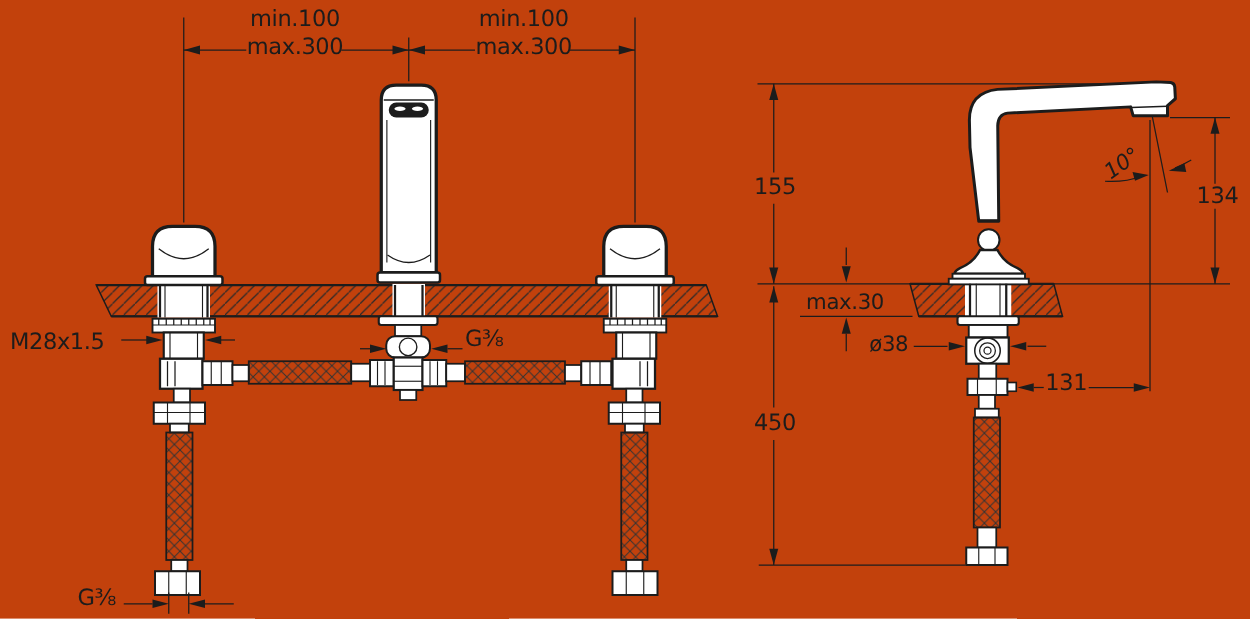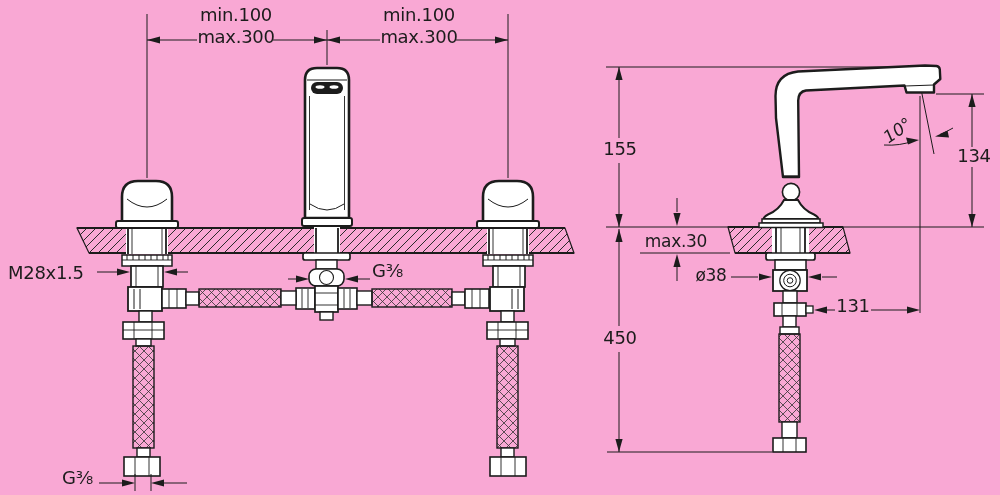--- a/index.html
+++ b/index.html
@@ -1,16 +1,16 @@
 <!DOCTYPE html>
 <html><head>
 <meta charset="utf-8">
 <style>
   html,body{margin:0;padding:0;background:#ffffff;}
-  .sheet{position:relative;width:1000px;height:495px;background:#f9a8d4;overflow:hidden;}
+  .sheet{position:relative;width:1000px;height:495px;background:#c2410c;overflow:hidden;}
   svg{display:block;}
   .dim-text{font-family:"DejaVu Sans",sans-serif;font-size:18px;fill:#1c1c1c;letter-spacing:-0.3px;}
   .dim-text-sm{font-family:"DejaVu Sans",sans-serif;font-size:17px;fill:#1c1c1c;letter-spacing:-0.3px;}
   .angle-text{font-family:"DejaVu Sans",sans-serif;font-size:17px;font-style:italic;fill:#1c1c1c;}
   .outline{stroke:#1c1c1c;fill:#ffffff;}
   .thin{stroke:#1c1c1c;fill:none;stroke-width:1;}
   .arrow{fill:#1c1c1c;stroke:none;}
 </style>
 </head>
 <body>

